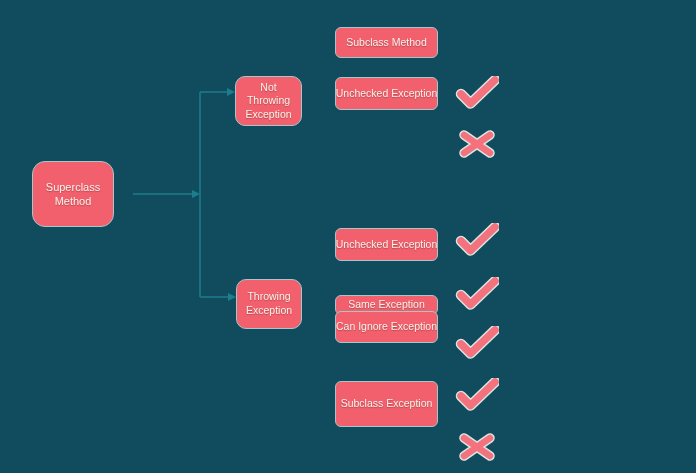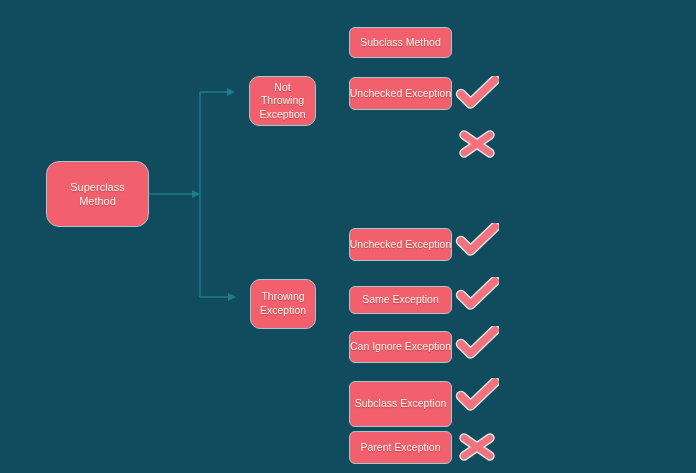--- a/index.html
+++ b/index.html
@@ -40,24 +40,23 @@
     background:var(--node_fill);
     border:1px solid var(--node_border);
     color:var(--node_text);
     display:flex;
     align-items:center;
     justify-content:center;
     text-align:center;
     box-sizing:border-box;
     line-height:1.3;
     text-shadow:0 1px 1px rgba(0,0,0,0.25);
-    margin-left:14px;
   }
   .node-superclass{
-    left:32px;top:161px;width:103px;height:66px;
+    left:32px;top:161px;width:82px;height:66px;
     border-radius:13px;
     font-size:11px;
     padding:0 13px;
   }
   .node-branch{
     border-radius:10px;
     font-size:10.5px;
     padding:0 16px;
   }
   .node-not-throwing{left:235px;top:76px;width:67px;height:50px;}
@@ -121,35 +120,32 @@
 
   <div class="node node-outcome" style="top:77px;height:33px">
     <span>Unchecked Exception</span>
   </div>
 
 
   <div class="node node-outcome" style="top:228px;height:33px">
     <span>Unchecked Exception</span>
   </div>
 
-  <div class="node node-outcome" style="top:286px;height:28px">
+  <div class="node node-outcome" style="top:295px;height:20px">
     <span>Same Exception</span>
   </div>
 
-  <div class="node node-outcome" style="top:331px;height:32px">
+  <div class="node node-outcome" style="top:311px;height:32px">
     <span>Can Ignore Exception</span>
   </div>
 
   <div class="node node-outcome" style="top:381px;height:46px">
     <span>Subclass Exception</span>
   </div>
 
-  <div class="node node-outcome" style="top:431px;height:33px">
-    <span>Parent Exception</span>
-  </div>
 
   <svg class="mark" style="left:455px;top:76px" width="44" height="34" viewBox="0 0 44 34">
     <path class="mark-outline" stroke-width="10.5" d="M6 18 L15.5 27.5 L40 4"></path>
     <path class="mark-main" stroke-width="7.5" d="M6 18 L15.5 27.5 L40 4"></path>
   </svg>
 
   <svg class="mark" style="left:459px;top:130px" width="36" height="28" viewBox="0 0 36 28">
     <path class="mark-outline" stroke-width="9.5" d="M5 5 L31 23 M31 5 L5 23"></path>
     <path class="mark-main" stroke-width="6.5" d="M5 5 L31 23 M31 5 L5 23"></path>
   </svg>

